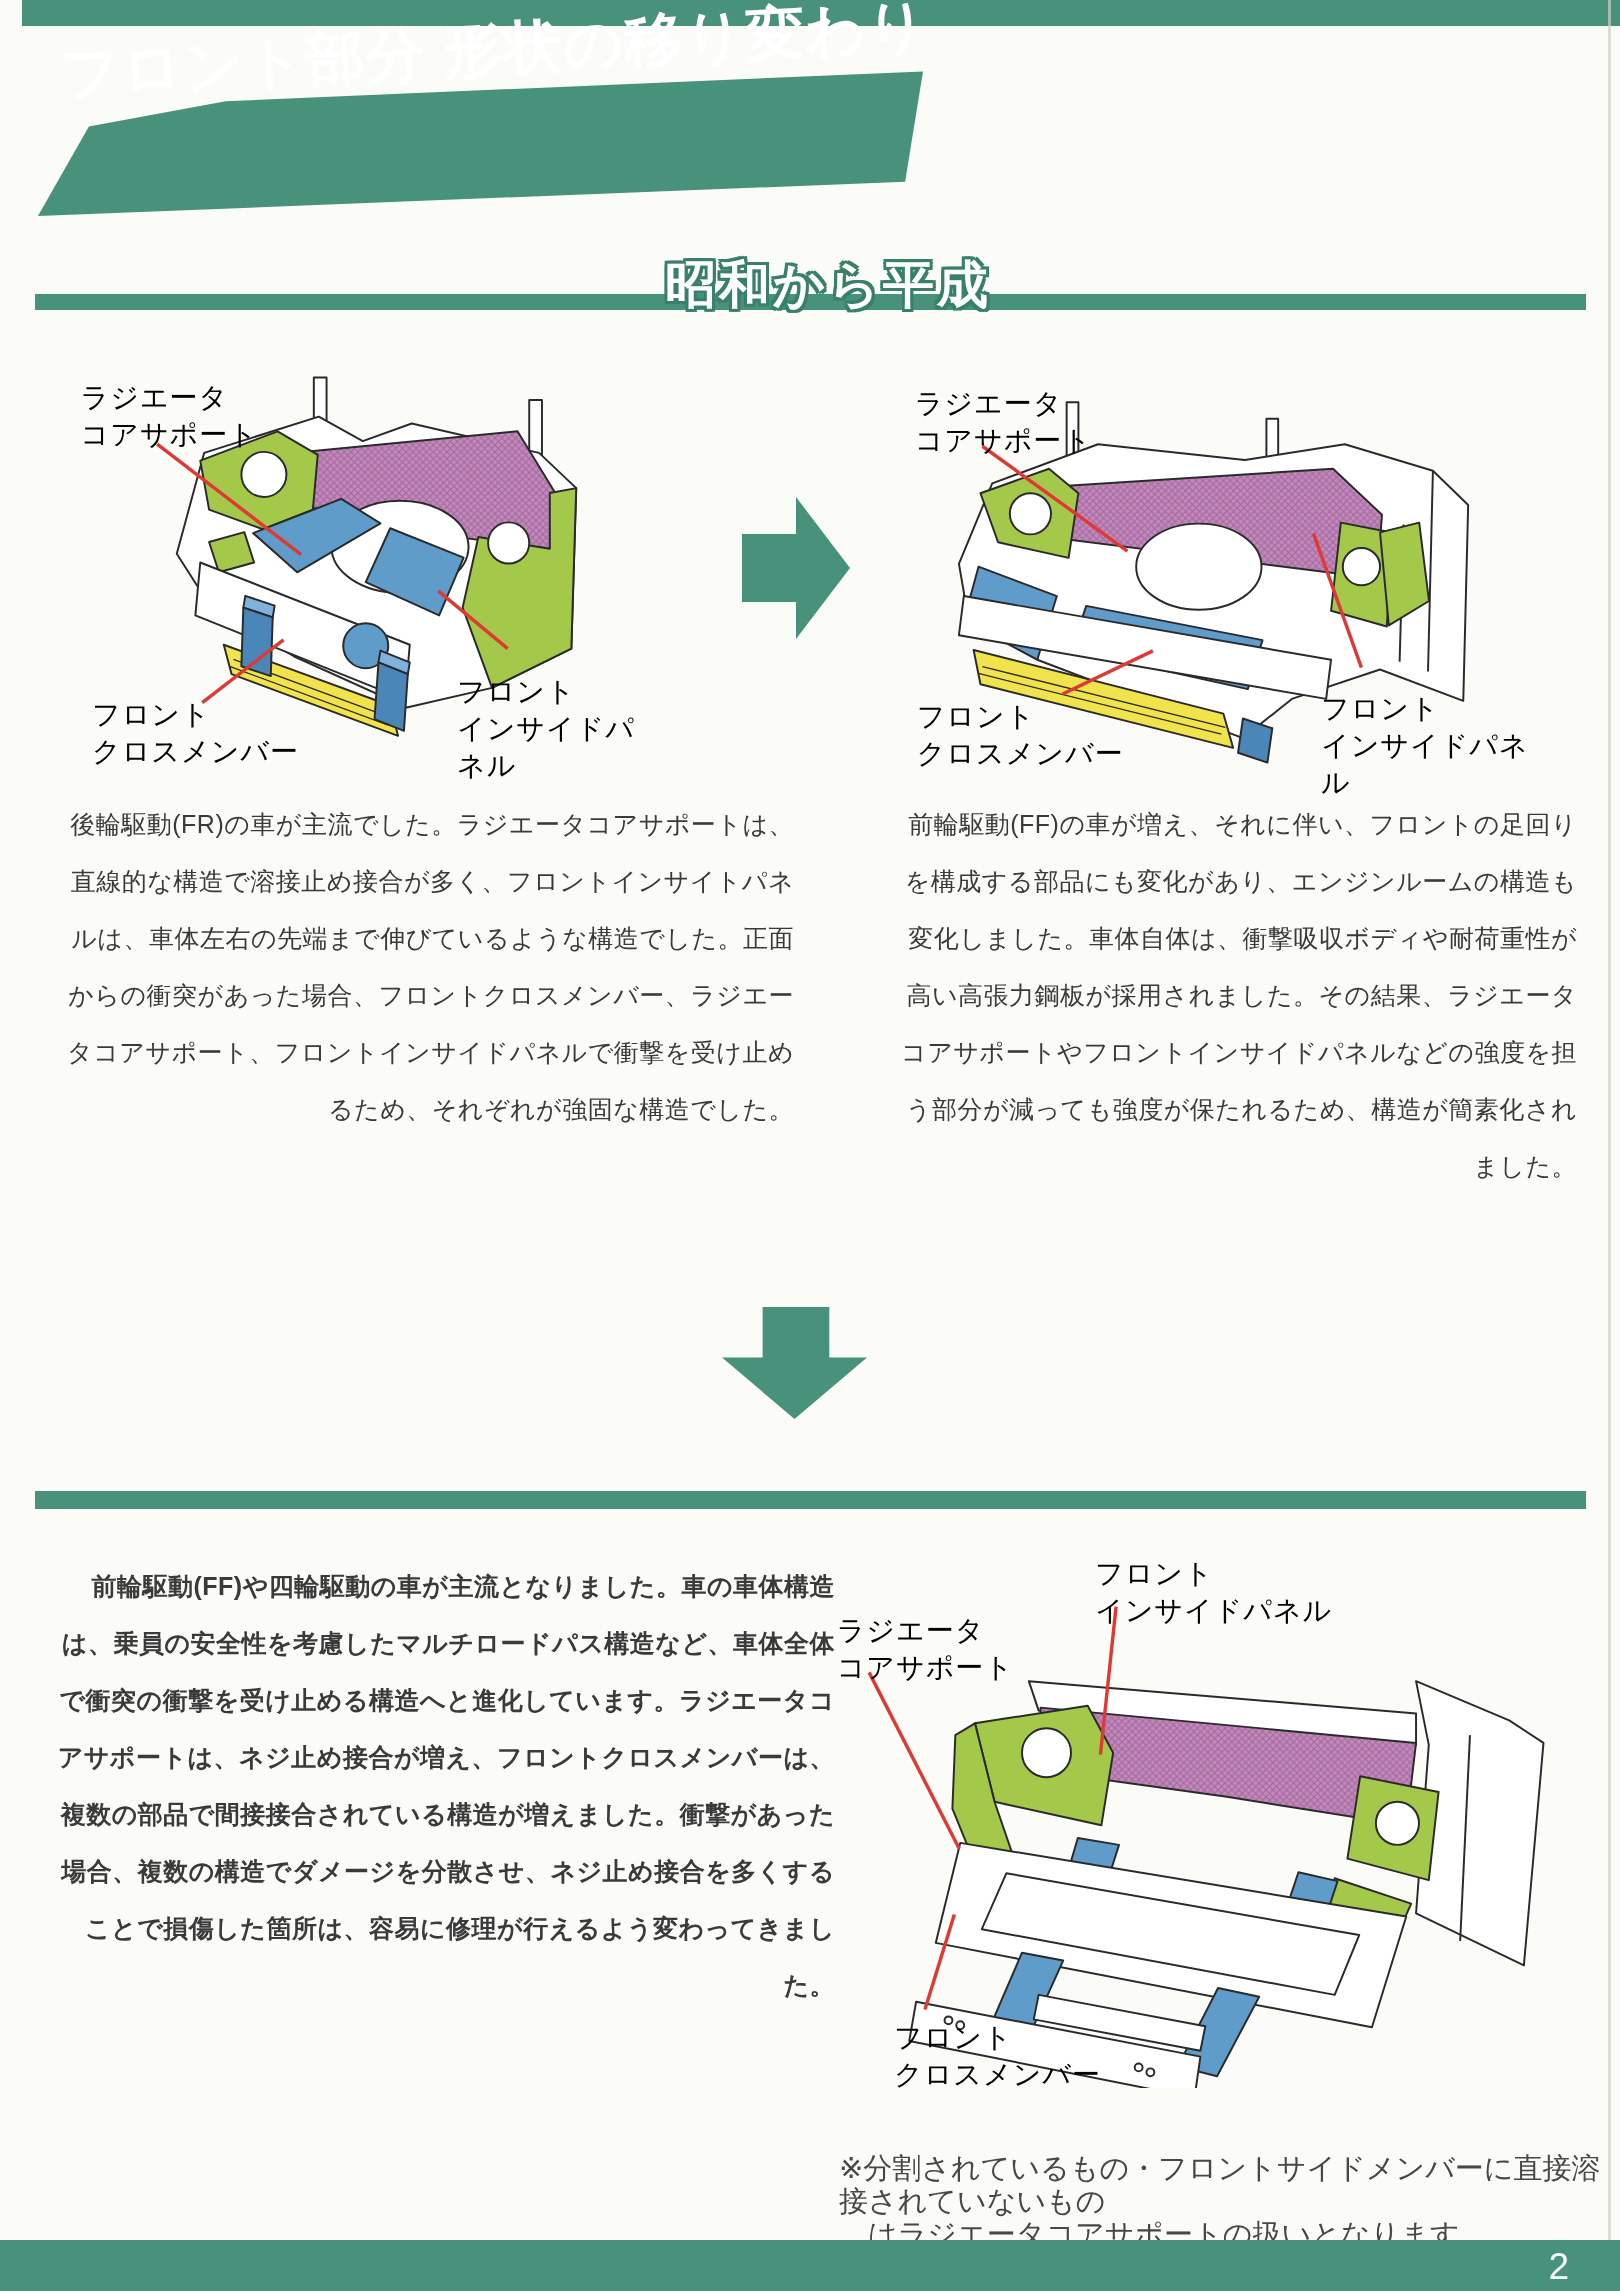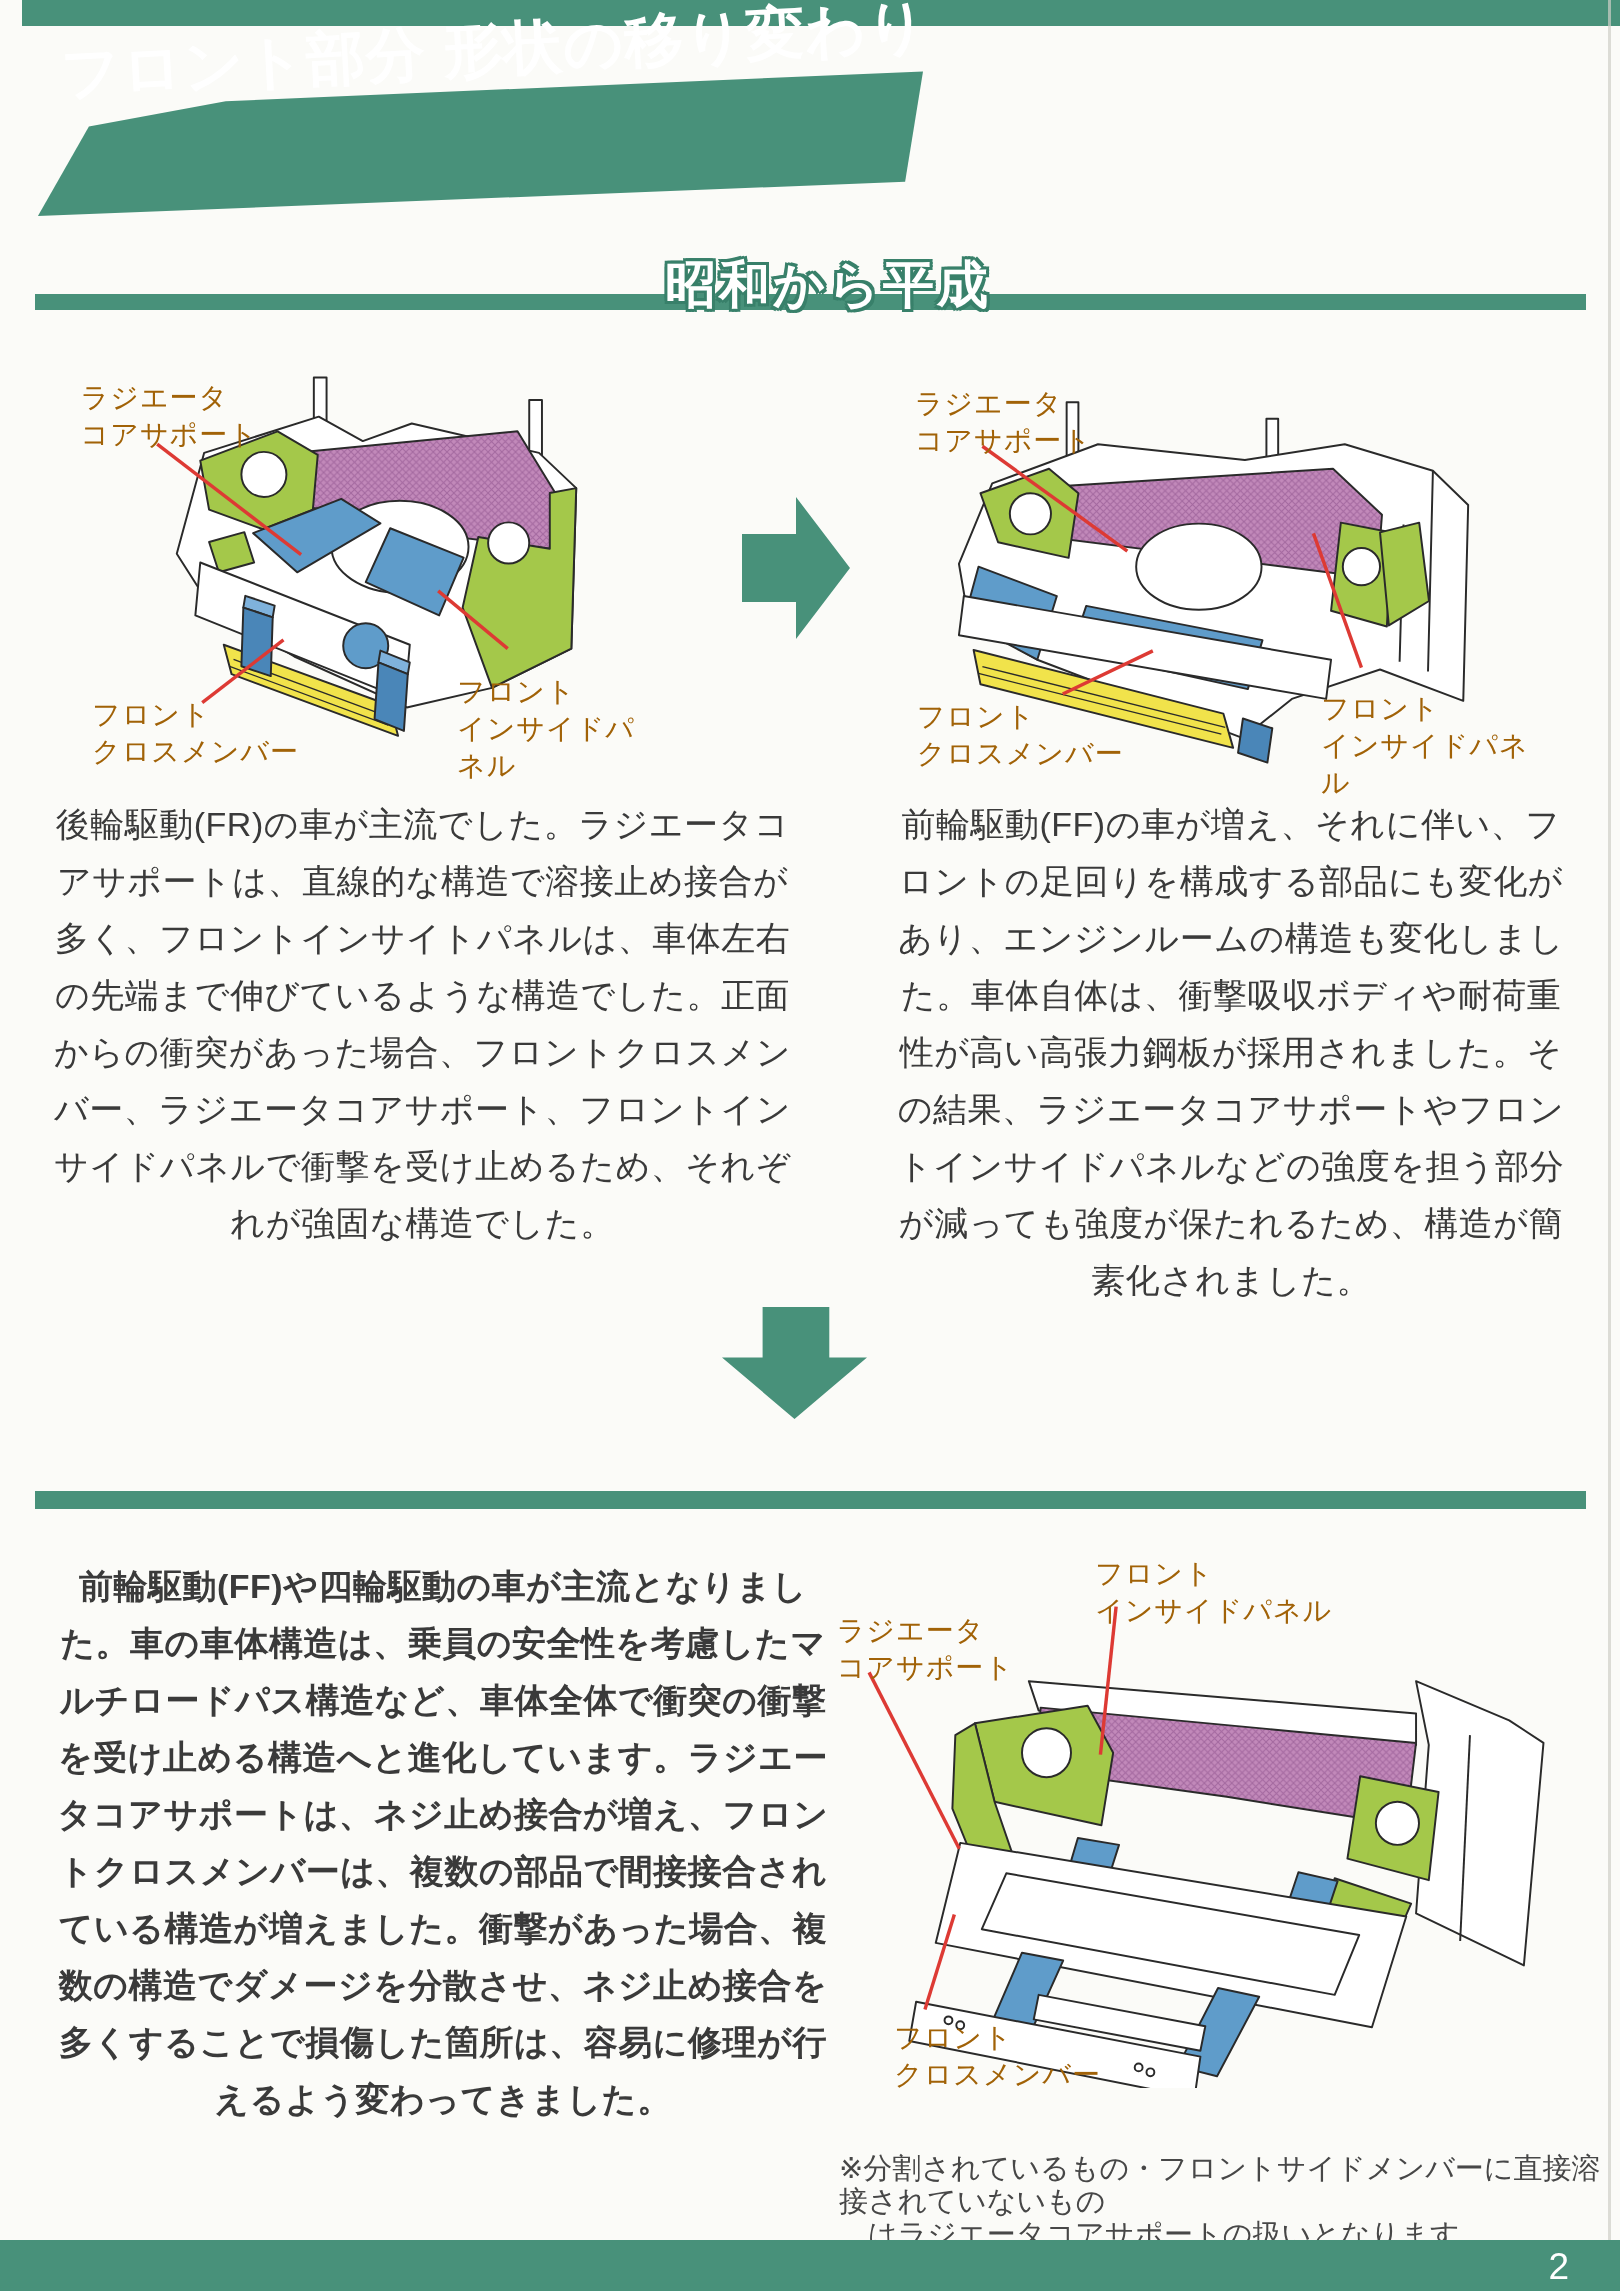--- a/index.html
+++ b/index.html
@@ -27,32 +27,32 @@
   .sec-bar.b2{top:1491px;height:17.6px;}
   .sec-head{position:absolute;left:0;width:1620px;text-align:center;color:#fff;font-weight:800;font-size:51px;
     letter-spacing:2.9px;
     text-shadow:-2.9px -2.9px 0 var(--green-dark),2.9px -2.9px 0 var(--green-dark),-2.9px 2.9px 0 var(--green-dark),
       2.9px 2.9px 0 var(--green-dark),-2.9px 0 0 var(--green-dark),2.9px 0 0 var(--green-dark),
       0 -2.9px 0 var(--green-dark),0 2.9px 0 var(--green-dark);}
   .sec-head.h1{top:251px;padding-left:18px;}
   .sec-head.h2{top:1448px;}
 
   
-  .para{position:absolute;font-size:34px;line-height:57px;color:var(--ink);letter-spacing:0.5px;text-align:center;}
+  .para{position:absolute;font-size:25px;line-height:57px;color:var(--ink);letter-spacing:0.5px;text-align:right;}
   .para.p-fr{left:51px;top:796px;width:743px;}
   .para.p-ff{left:885px;top:796px;width:692px;}
   .para.p-now{left:51px;top:1558px;width:784px;font-weight:bold;}
 
   .footnote{position:absolute;left:839px;top:2152px;width:765px;font-size:29px;line-height:33px;
     color:#474747;white-space:pre-line;}
 
   
   .fig{position:absolute;}
   .fig svg{position:absolute;left:0;top:0;}
-  .fig-label{position:absolute;font-size:28px;line-height:37px;color:#a16207;white-space:pre-line;letter-spacing:1px;}
+  .fig-label{position:absolute;font-size:28px;line-height:37px;color:#000000;white-space:pre-line;letter-spacing:1px;}
 
   
   .arrow-right{position:absolute;left:742px;top:497px;width:108px;height:142px;background:var(--green);
     -webkit-clip-path:polygon(0% 26%,50% 26%,50% 0%,100% 50%,50% 100%,50% 74%,0% 74%);
     clip-path:polygon(0% 26%,50% 26%,50% 0%,100% 50%,50% 100%,50% 74%,0% 74%);}
   .arrow-down{position:absolute;left:722px;top:1307px;width:145px;height:112px;background:var(--green);
     -webkit-clip-path:polygon(28% 0%,74% 0%,74% 45%,100% 45%,50% 100%,0% 45%,28% 45%);
     clip-path:polygon(28% 0%,74% 0%,74% 45%,100% 45%,50% 100%,0% 45%,28% 45%);}
 
   .footer-bar{position:absolute;left:0;top:2240px;width:1620px;height:52px;background:var(--green);}

